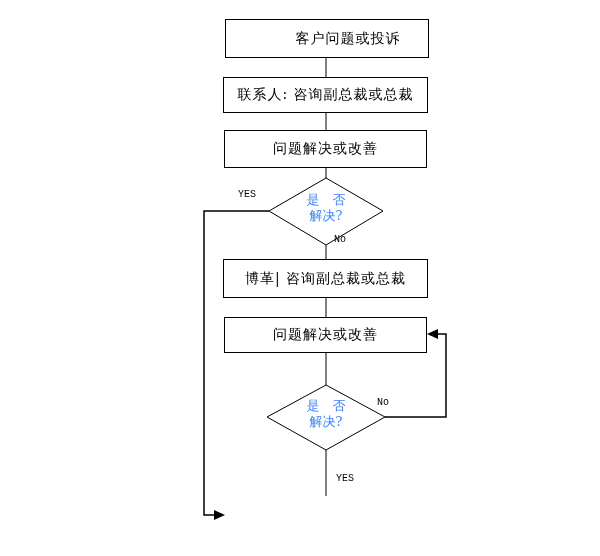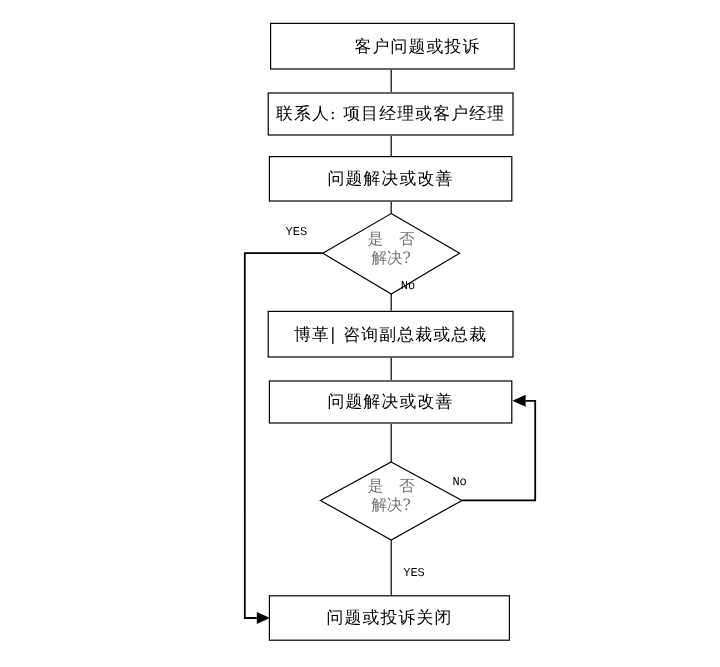--- a/index.html
+++ b/index.html
@@ -26,21 +26,21 @@
     color: #000000;
     white-space: nowrap;
   }
   .diamond-label {
     position: absolute;
     width: 120px;
     text-align: center;
     font-family: "DejaVu Serif", serif;
     font-size: 13px;
     line-height: 16px;
-    color: #737373;
+    color: #3b82f6;
   }
   .edge-label {
     position: absolute;
     font-family: Liberation Mono, monospace;
     font-size: 10px;
     color: #000000;
     white-space: nowrap;
   }
 </style>
 </head>
@@ -66,38 +66,35 @@
 
     <polyline points="385,417 446,417 446,334 438,334" fill="none" stroke="#000" stroke-width="1.5"></polyline>
     <polygon points="427,334 438,329 438,339" fill="#000"></polygon>
   </svg>
 
   <div class="flow-box" style="left:225px; top:19px; width:204px; height:39px;padding-left:42px;">
     <span>客户问题或投诉</span>
   </div>
 
   <div class="flow-box" style="left:223px; top:77px; width:205px; height:36px;">
-    <span>联系人: 项目经理或客户经理</span>
+    <span>联系人: 咨询副总裁或总裁</span>
   </div>
 
   <div class="flow-box" style="left:224px; top:130px; width:203px; height:38px;">
     <span>问题解决或改善</span>
   </div>
 
   <div class="flow-box" style="left:223px; top:259px; width:205px; height:39px;align-items:center;">
     <span>博革| 咨询副总裁或总裁</span>
   </div>
 
   <div class="flow-box" style="left:224px; top:317px; width:203px; height:36px;">
     <span>问题解决或改善</span>
   </div>
 
-  <div class="flow-box" style="left:224px; top:496px; width:201px; height:38px;">
-    <span>问题或投诉关闭</span>
-  </div>
 
   <div class="diamond-label" style="left:266px; top:192px;">
     <div>是　否</div>
     <div>解决?</div>
   </div>
 
   <div class="diamond-label" style="left:266px; top:398px;">
     <div>是　否</div>
     <div>解决?</div>
   </div>

